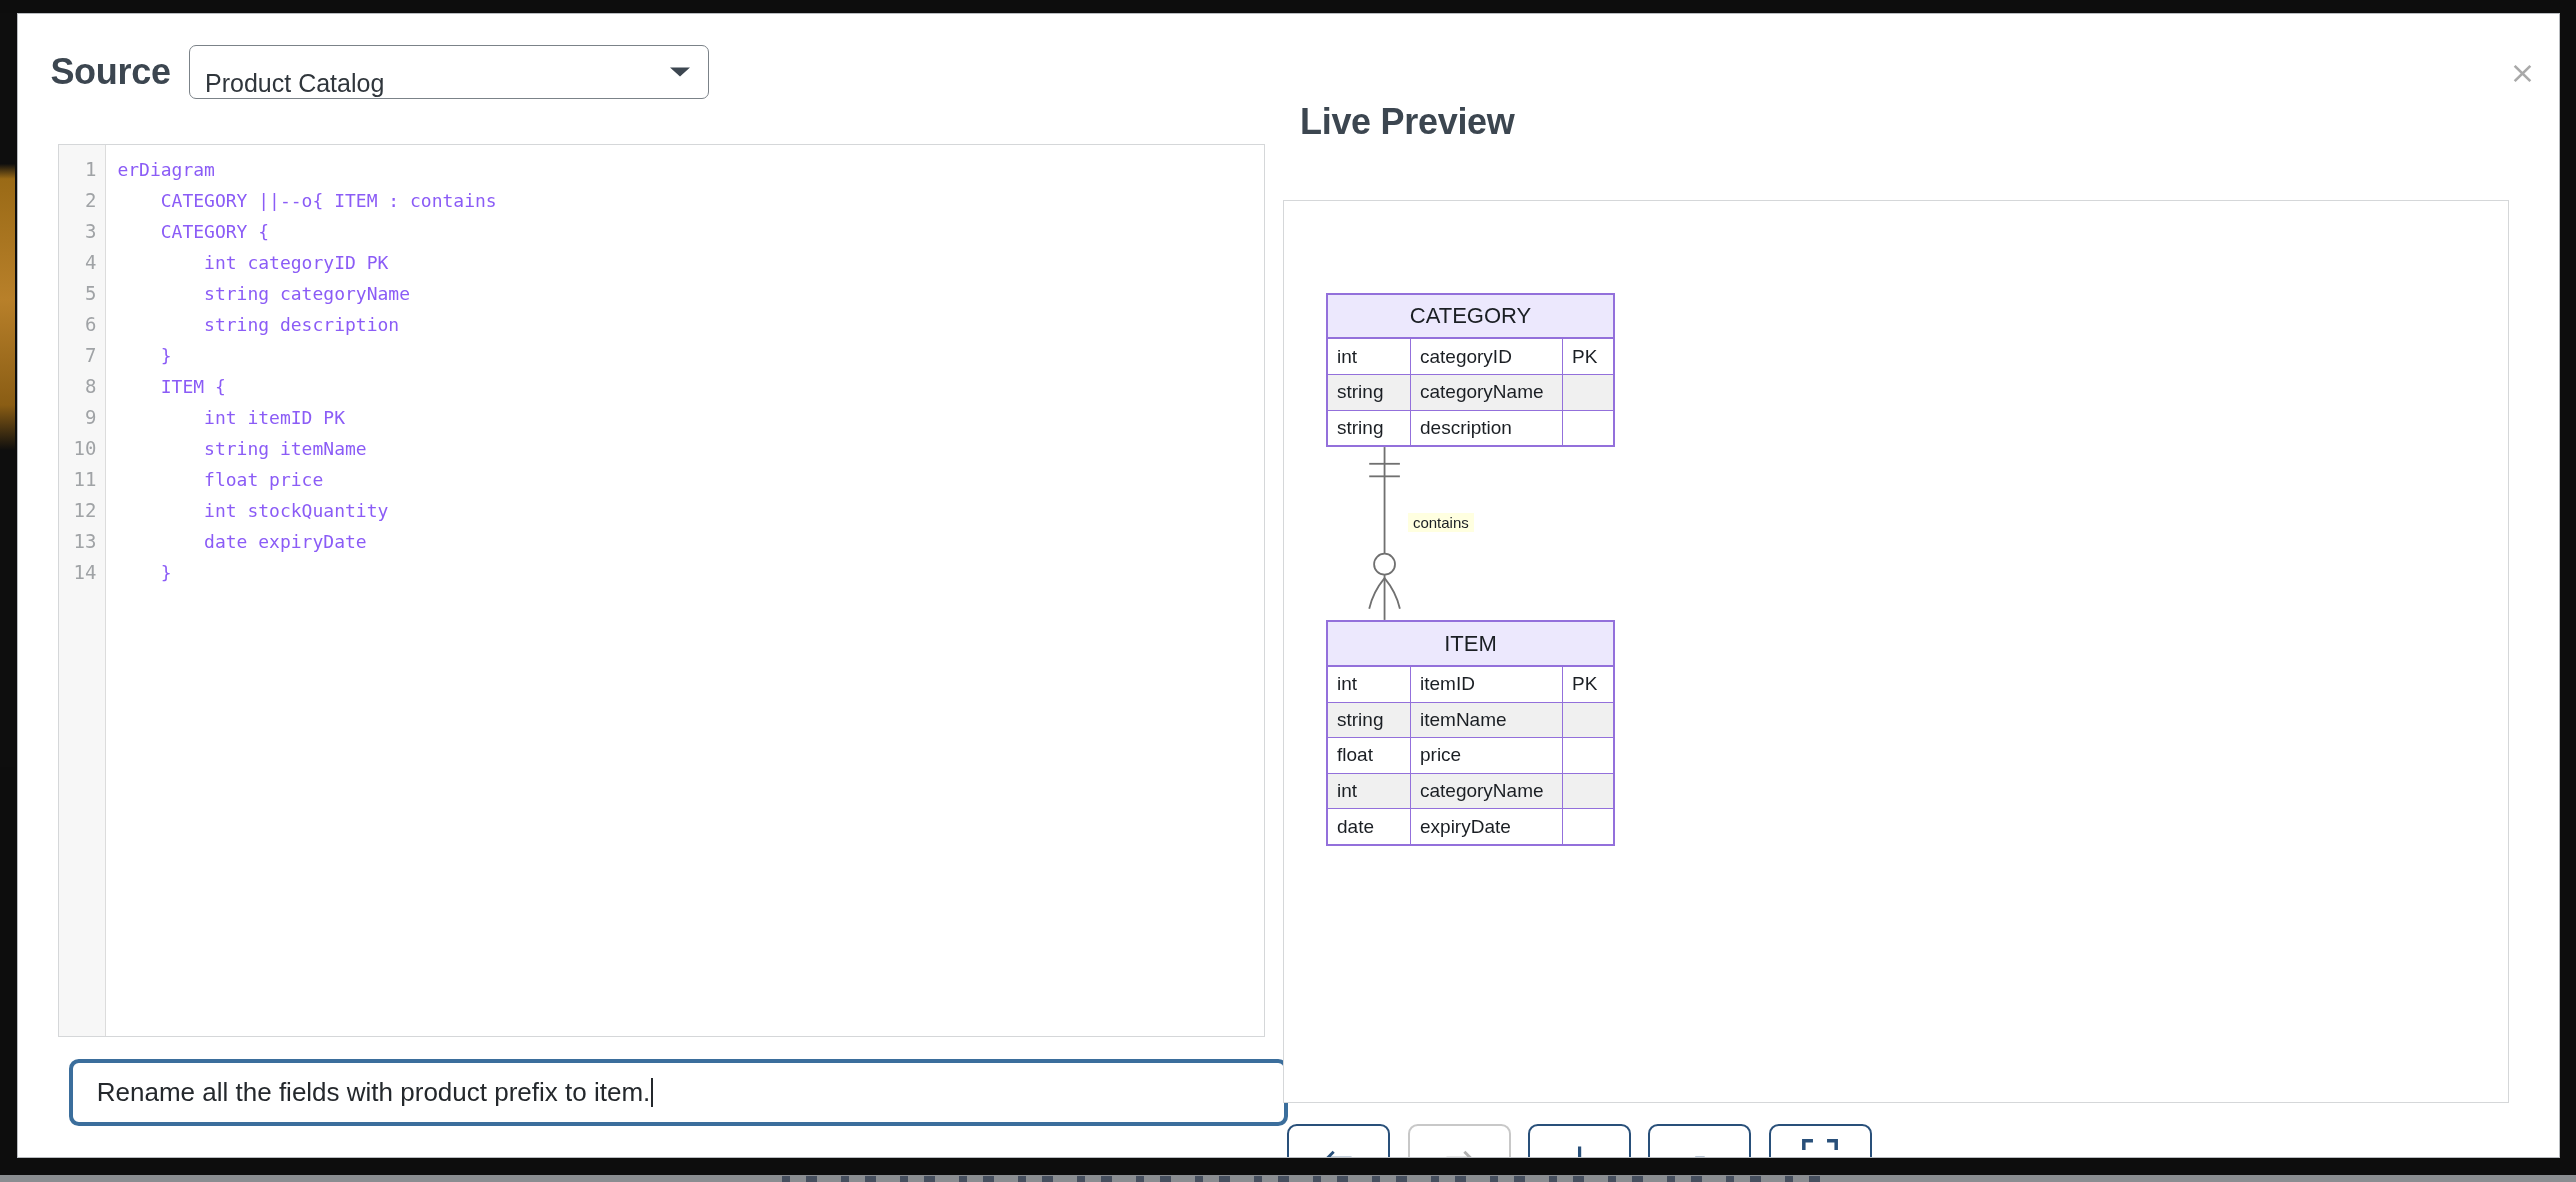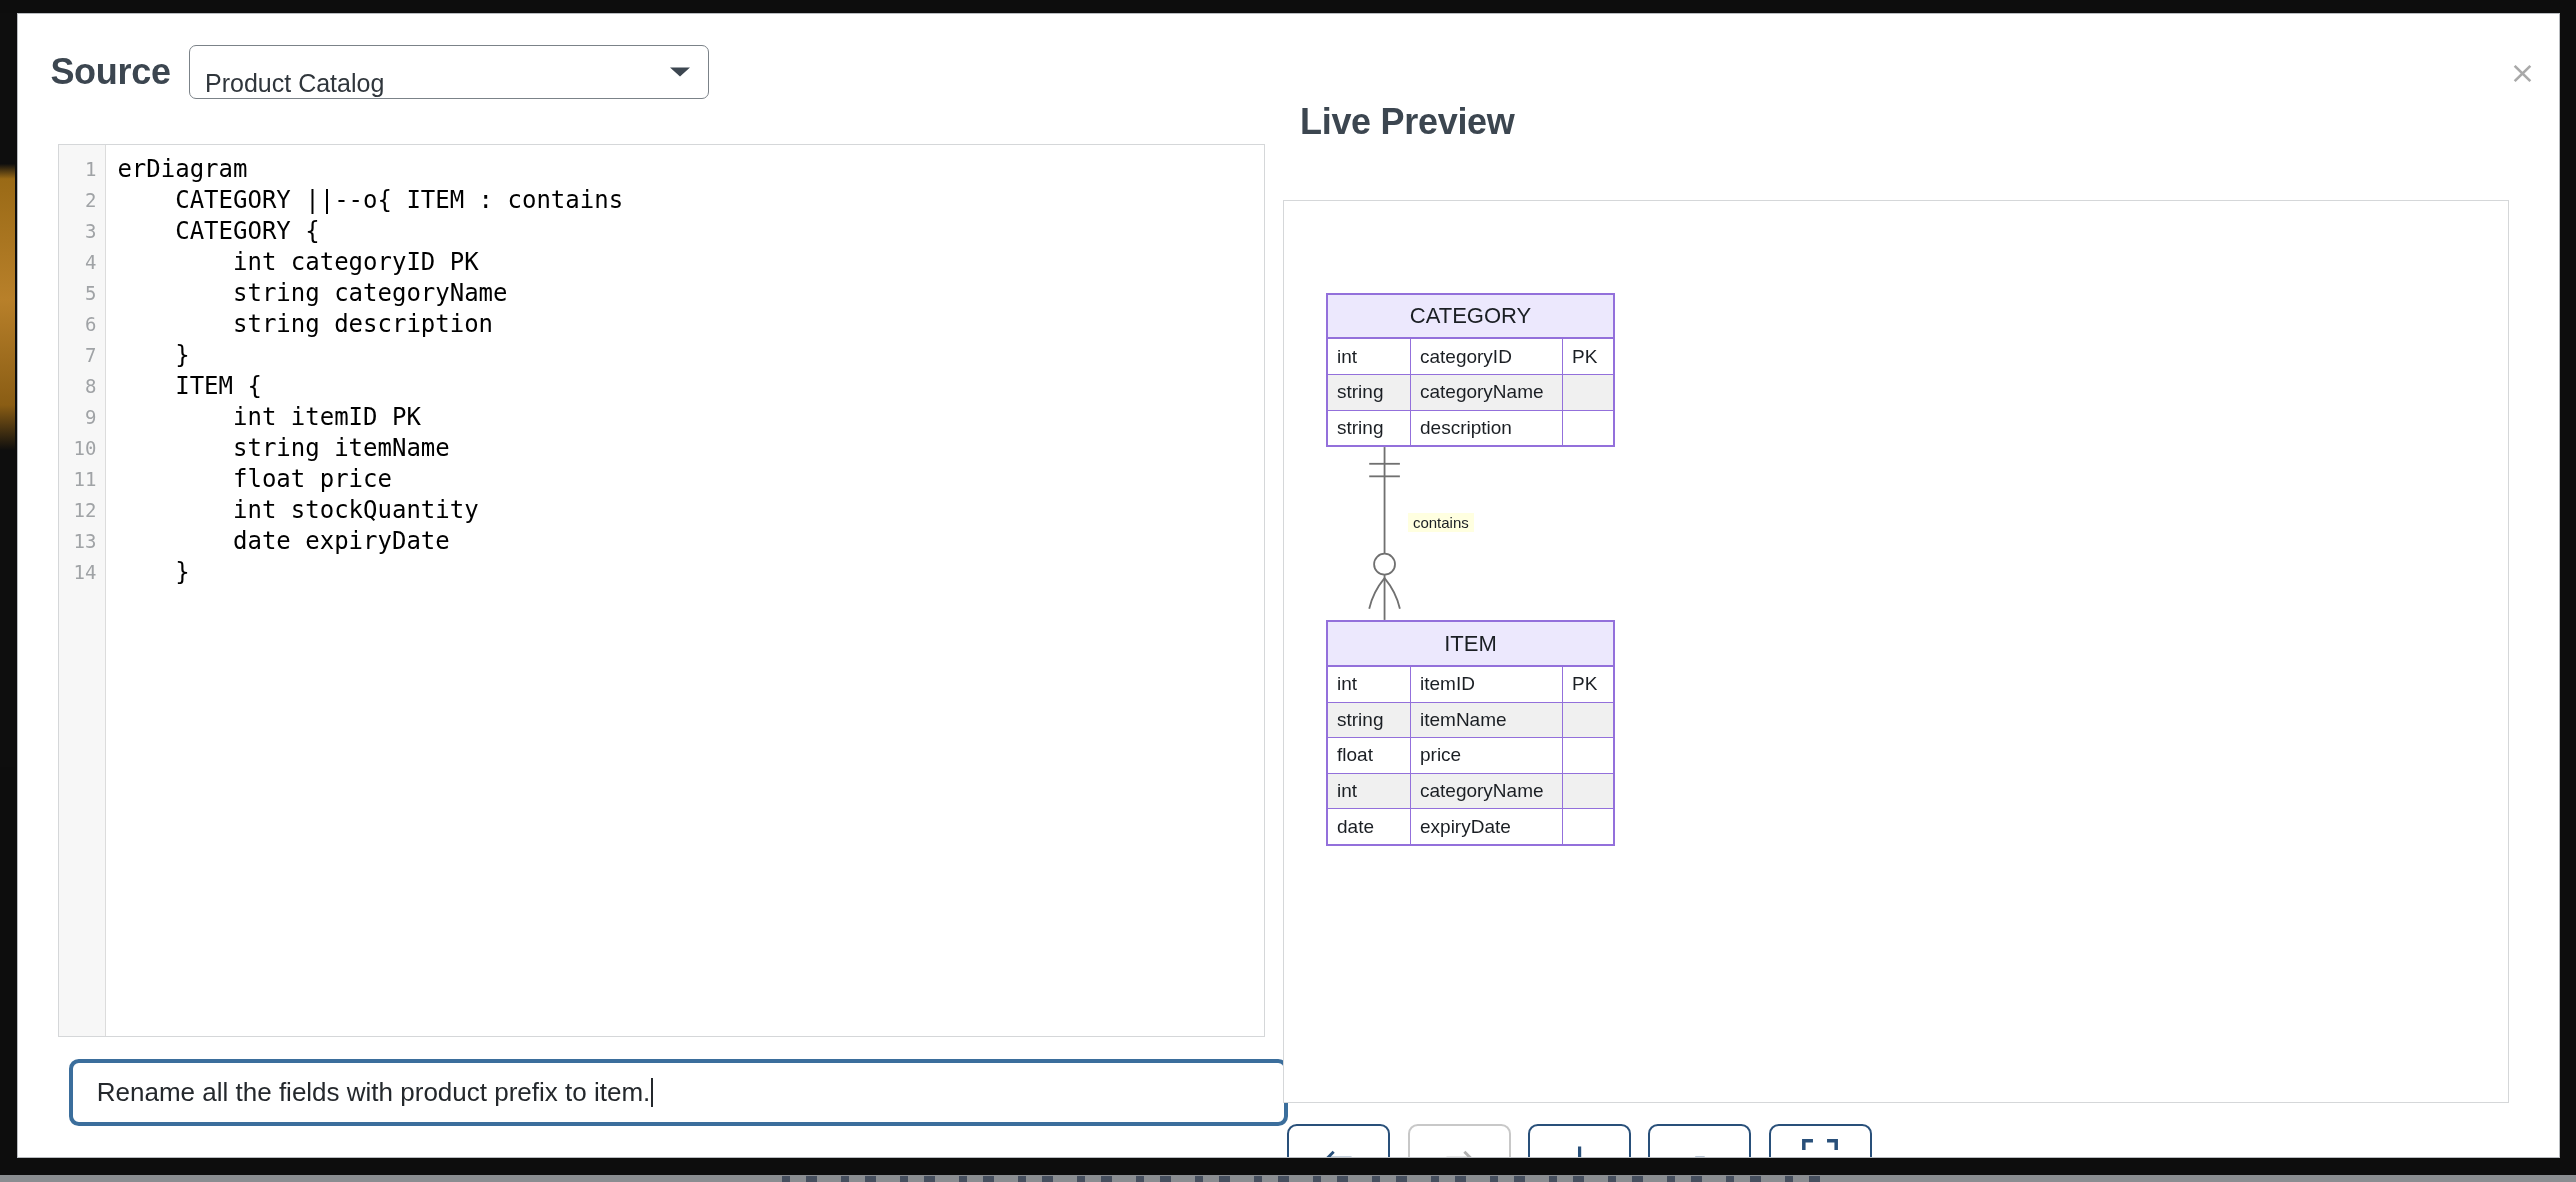--- a/index.html
+++ b/index.html
@@ -105,21 +105,21 @@
   .gutter div {
     height: 31px; line-height: 31px;
     text-align: right; padding-right: 9px;
     font-family: "DejaVu Sans Mono", monospace;
     font-size: 19px; color: #a0a3a6;
   }
   .code {
     flex: 1 1 auto;
     padding: 9.8px 0 0 11px;
     font-family: "DejaVu Sans Mono", monospace;
-    font-size: 24px; color: #000000;
+    font-size: 18px; color: #8b5cf6;
     white-space: pre;
   }
   .code div { height: 31px; line-height: 31px; }
 
   
   .prompt-wrap {
     position: absolute; left: 36px; top: 1045px;
     width: 1219px; height: 67px;
   }
   .prompt-input {

